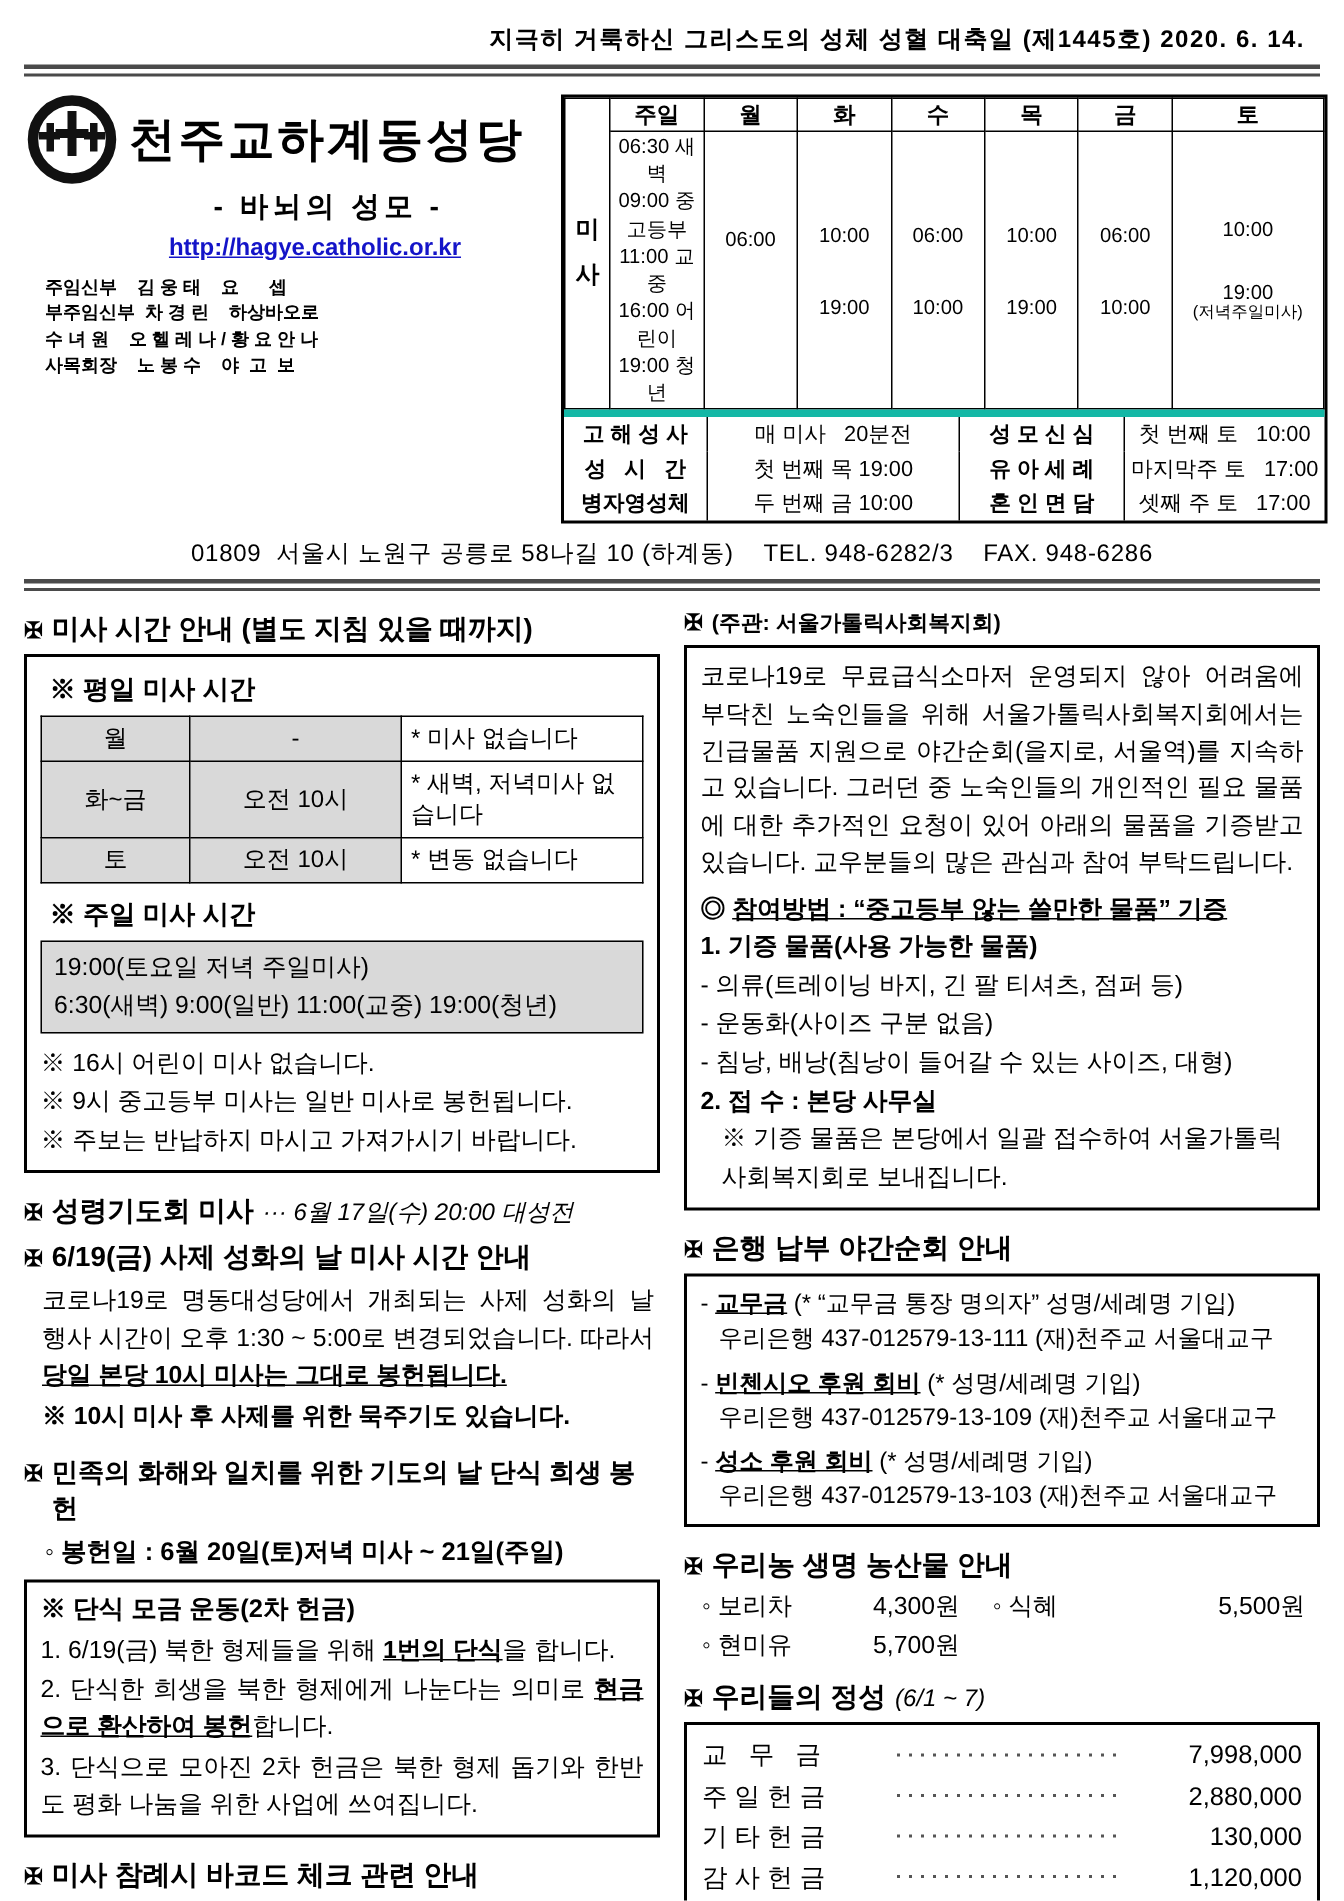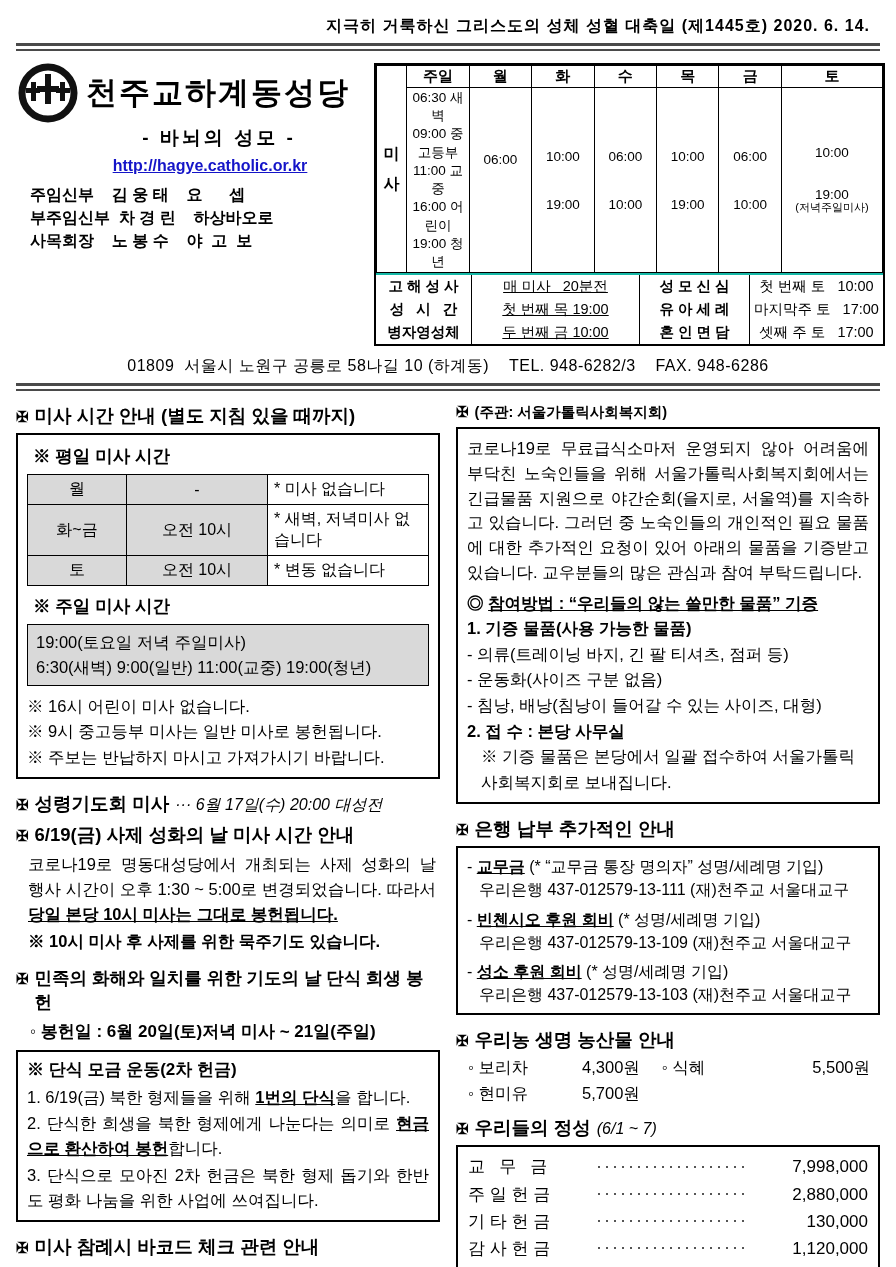--- a/index.html
+++ b/index.html
@@ -10,38 +10,38 @@
   .issue-line{font-size:16px;font-weight:bold;text-align:right;padding:6px 10px 4px 0;letter-spacing:1px;}
   .double-rule{border-top:3px solid #4a4a4a;border-bottom:2px solid #4a4a4a;height:3px;margin:2px 0 6px 0;}
   .double-rule.bottomed{margin-top:6px;}
   .mast{display:flex;gap:10px;align-items:flex-start;}
   .mast-left{width:348px;flex:0 0 348px;text-align:center;}
   .brand-row{display:flex;align-items:center;justify-content:flex-start;gap:6px;margin-top:4px;}
   .logo{width:64px;height:64px;flex:0 0 64px;}
   .church-name{font-family:"Liberation Serif",serif;font-size:31px;font-weight:bold;letter-spacing:2px;white-space:nowrap;}
   .subtitle{font-size:19px;font-weight:bold;margin:0 0 4px 58px;letter-spacing:3px;}
   .site-url{display:inline-block;font-size:16px;font-weight:bold;color:#1414c8;text-decoration:underline;margin:2px 0 8px 40px;}
-  .staff{font-size:16px;font-weight:bold;line-height:1.45;text-align:left;margin-left:14px;white-space:pre;}
+  .staff{font-size:12px;font-weight:bold;line-height:1.45;text-align:left;margin-left:14px;white-space:pre;}
 
   
   .sched-wrap{flex:1;border:2px solid #000;margin-top:6px;font-size:14px;}
   table.sched{border-collapse:collapse;width:100%;}
   table.sched td{border:1px solid #000;text-align:center;padding:1px 2px;}
   td.mass-label{width:24px;font-weight:bold;font-size:16px;line-height:1.9;}
   td.sun-col{width:118px;}
   td.day-col{width:55px;font-weight:bold;font-size:15px;}
   td.sat-col{width:92px;font-weight:bold;font-size:15px;}
   .sun-times{text-align:left;font-size:13.5px;line-height:1.35;padding-left:4px;white-space:pre;}
   .twoslot{display:flex;flex-direction:column;justify-content:space-around;height:96px;}
   .twoslot .t{font-size:13.5px;}
   .sat-note{font-size:11px;margin-top:-2px;}
-  .svc{display:grid;grid-template-columns:96px 168px 110px 1fr;border-top:2px solid #14b8a6;text-align:right;}
+  .svc{display:grid;grid-template-columns:96px 168px 110px 1fr;border-top:5px solid #14b8a6;text-align:right;}
   .svc-cell{padding:2px 4px;font-size:14.5px;display:flex;align-items:center;justify-content:center;white-space:pre;}
   .svc-cell.lab{font-weight:bold;border-right:1px solid #000;}
-  .svc-cell.val{border-right:1px solid #000;text-decoration:underline;}
+  .svc-cell.val{border-right:1px solid #000;}
   .svc-cell.val2{border-right:none;}
   .addr-line{text-align:center;font-size:16px;margin:10px 0 6px 0;letter-spacing:.5px;white-space:pre;}
 
   
   .cols{display:grid;grid-template-columns:1fr 1fr;gap:16px;margin-top:4px;}
   .sec-h{font-size:18.5px;font-weight:bold;margin:6px 0 5px 0;display:flex;align-items:baseline;gap:6px;}
   .sec-h .mark{font-size:15px;}
   .sec-h .tail{font-weight:normal;font-size:16px;font-style:italic;}
   .sec-h .tail-b{font-weight:bold;font-size:14.5px;}
   .box{border:2px solid #000;padding:7px 9px;}
@@ -96,20 +96,21 @@
             <rect x="44" y="21" width="5" height="19"></rect>
             <rect x="40" y="27" width="14" height="5"></rect>
           </g>
         </svg>
         <div class="church-name">천주교하계동성당</div>
       </div>
       <div class="subtitle">- 바뇌의 성모 -</div>
       <a class="site-url" href="#">http://hagye.catholic.or.kr</a>
       <div class="staff">주임신부    김 웅 태    요      셉</div>
       <div class="staff">부주임신부  차 경 린    하상바오로</div>
+      <div class="staff">수 녀 원    오 헬 레 나 / 황 요 안 나</div>
       <div class="staff">사목회장    노 봉 수    야  고  보</div>
     </div>
 
     <div class="sched-wrap">
       <table class="sched">
         <tbody>
             <tr>
           <td rowspan="2" class="mass-label">
             <div>미</div>
             <div>사</div>
@@ -265,33 +266,33 @@
 
     <div>
 
       <div class="sec-h">
         <span class="mark">✠</span>
         <span class="tail-b">(주관: 서울가톨릭사회복지회)</span>
       </div>
       <div class="box">
         <div class="body-text">코로나19로 무료급식소마저 운영되지 않아 어려움에 부닥친 노숙인들을 위해 서울가톨릭사회복지회에서는 긴급물품 지원으로 야간순회(을지로, 서울역)를 지속하고 있습니다. 그러던 중 노숙인들의 개인적인 필요 물품에 대한 추가적인 요청이 있어 아래의 물품을 기증받고 있습니다. 교우분들의 많은 관심과 참여 부탁드립니다.</div>
         <div class="note-line b" style="margin-top:6px;">
-          <span>◎ </span><span class="u">참여방법 : “우리들의 않는 쓸만한 물품” 기증</span>
+          <span>◎ </span><span class="u">참여방법 : “중고등부 않는 쓸만한 물품” 기증</span>
         </div>
         <div class="note-line b">1. 기증 물품(사용 가능한 물품)</div>
         <div class="note-line">- 의류(트레이닝 바지, 긴 팔 티셔츠, 점퍼 등)</div>
         <div class="note-line">- 운동화(사이즈 구분 없음)</div>
         <div class="note-line">- 침낭, 배낭(침낭이 들어갈 수 있는 사이즈, 대형)</div>
         <div class="note-line b">2. 접 수 : 본당 사무실</div>
         <div class="note-line" style="padding-left:14px;">※ 기증 물품은 본당에서 일괄 접수하여 서울가톨릭사회복지회로 보내집니다.</div>
       </div>
 
       <div class="sec-h" style="margin-top:12px;">
         <span class="mark">✠</span>
-        <span>은행 납부 추가적인 안내</span>
+        <span>은행 납부 야간순회 안내</span>
       </div>
       <div class="box">
         <div class="acct">
           <span>- </span><span class="name">교무금</span><span> (* “교무금 통장 명의자” 성명/세례명 기입)</span>
           <span class="num">우리은행 437-012579-13-111 (재)천주교 서울대교구</span>
         </div>
         <div class="acct">
           <span>- </span><span class="name">빈첸시오 후원 회비</span><span> (* 성명/세례명 기입)</span>
           <span class="num">우리은행 437-012579-13-109 (재)천주교 서울대교구</span>
         </div>

